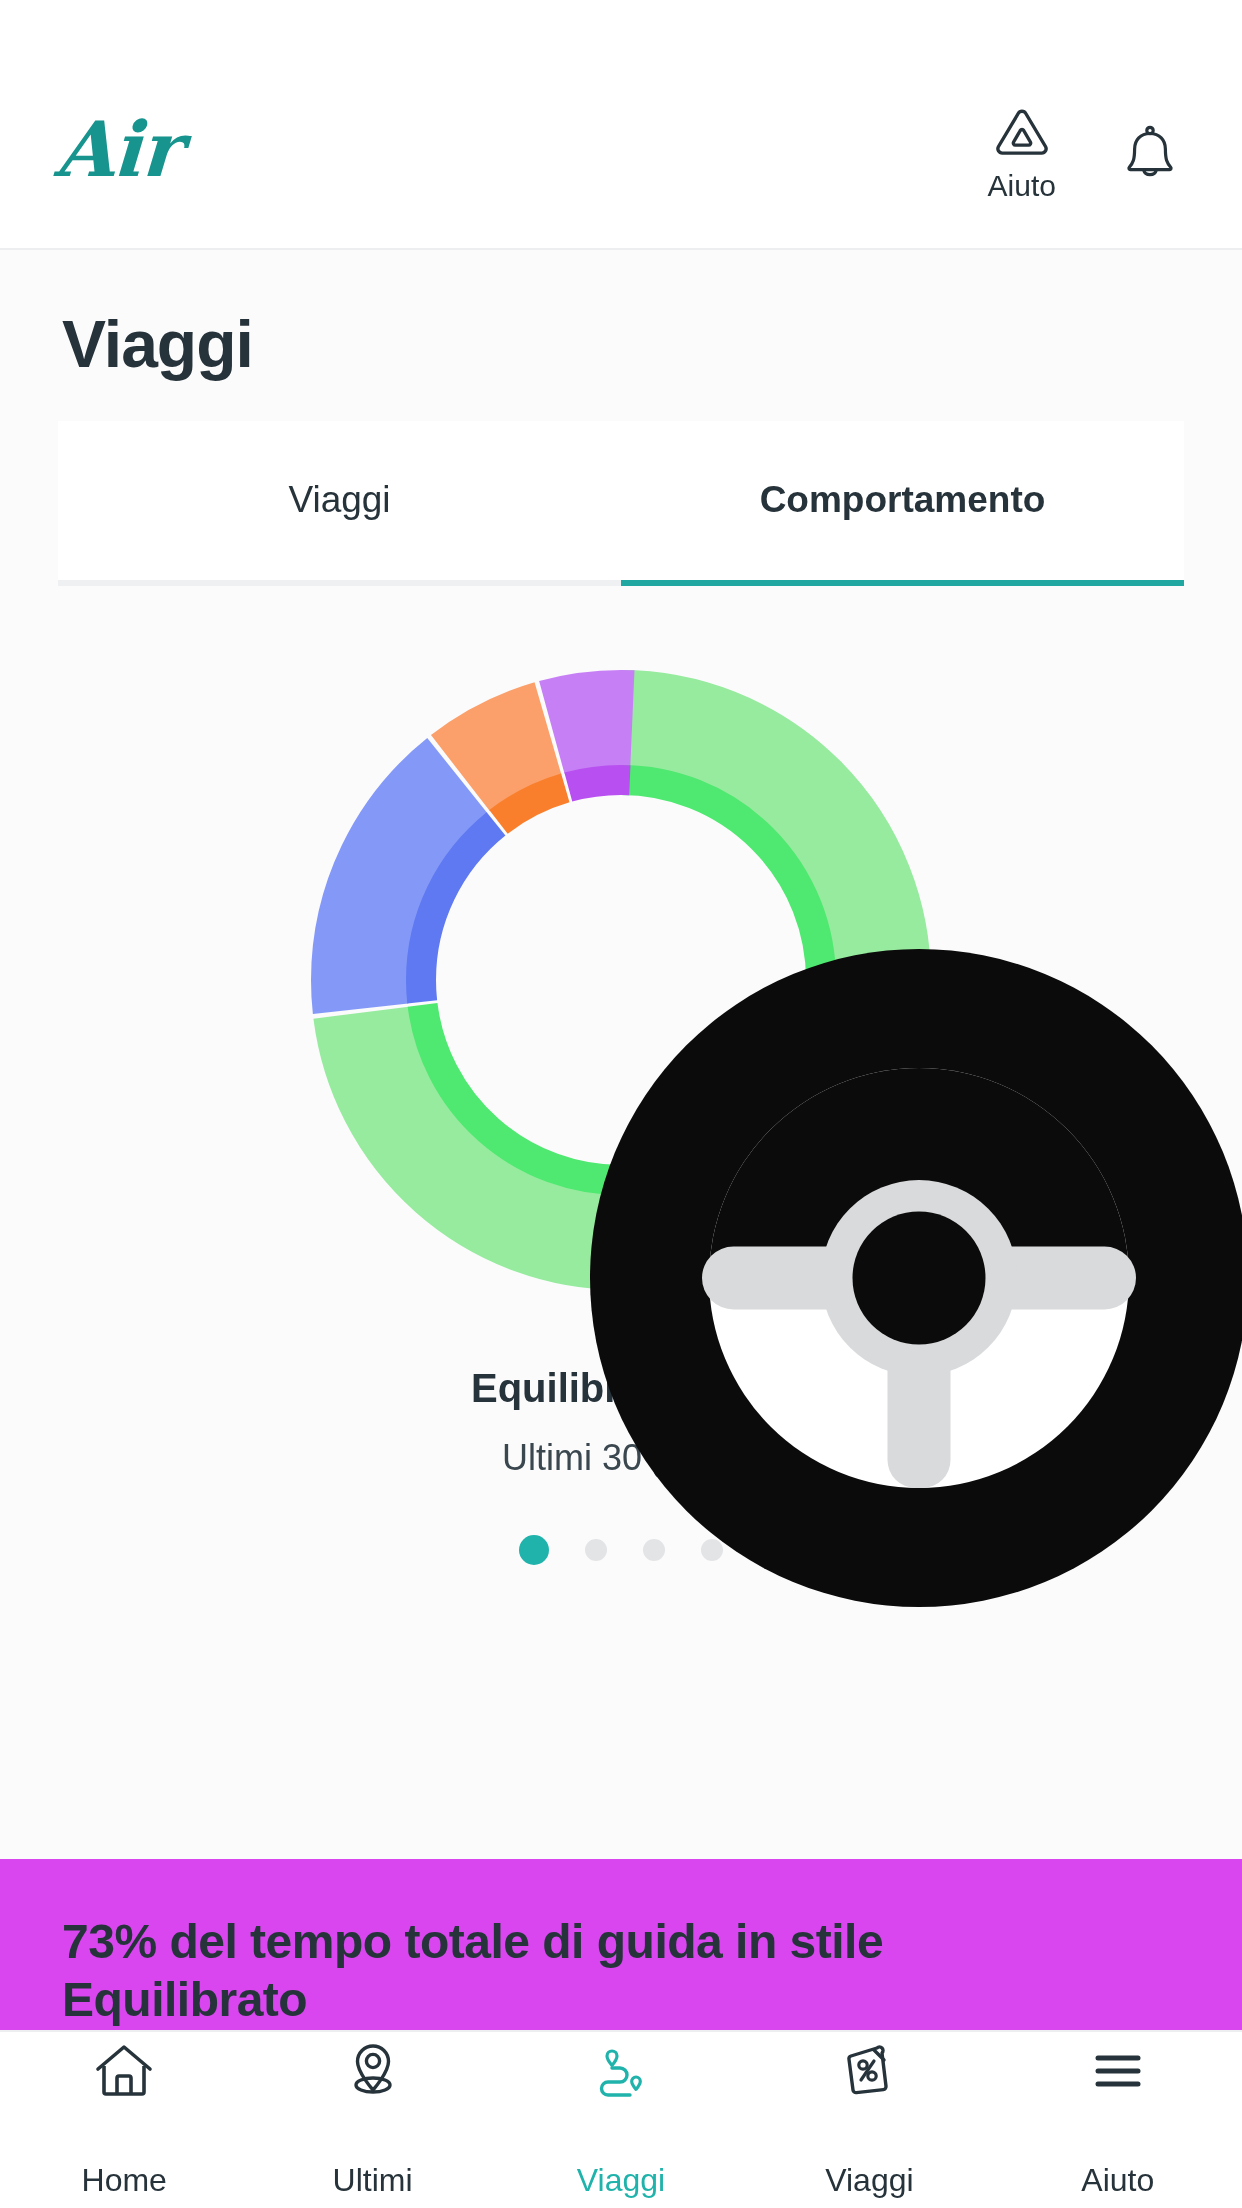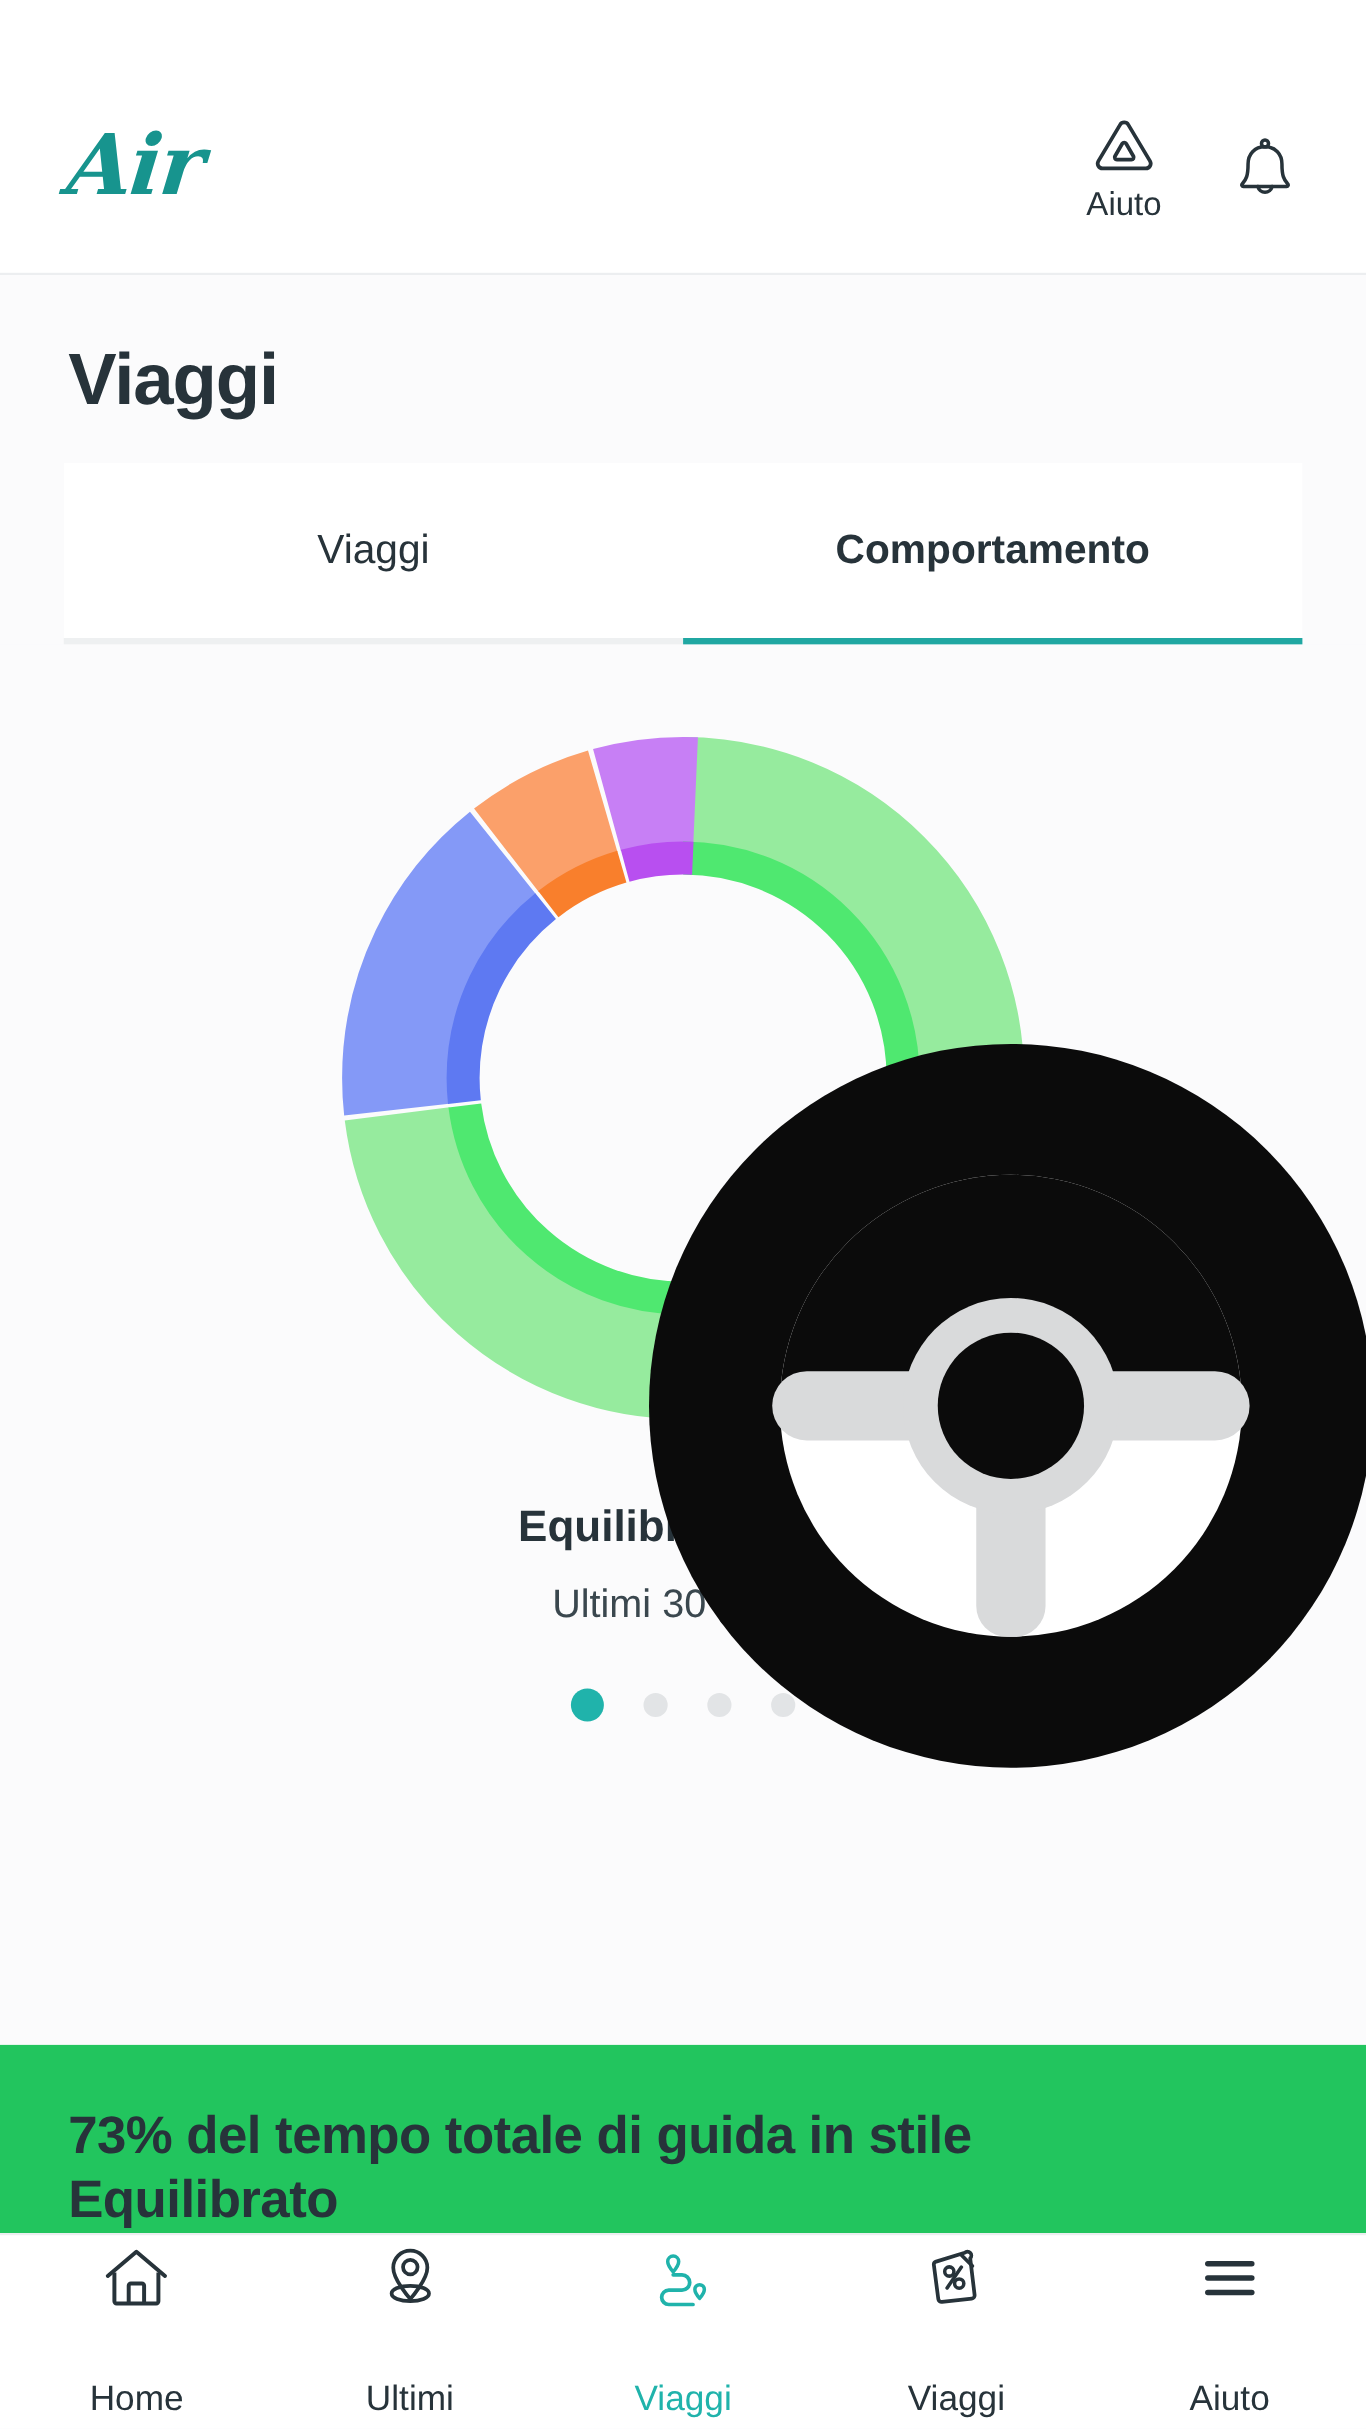--- a/index.html
+++ b/index.html
@@ -122,21 +122,21 @@
     margin-top:56px;
     display:flex; align-items:center; justify-content:center; gap:36px;
   }
   .dot { width:22px; height:22px; border-radius:50%; background:#e2e4e6; cursor:pointer; }
   .dot.active { width:30px; height:30px; background:#20b3ab; }
 
   
   .headline-wrap {
     flex:0 0 auto;
     padding:54px 62px 0;
-    background:#22c55e;
+    background:#d946ef;
   }
   .headline {
     font-size:48px; font-weight:700; color:#27333a;
     line-height:1.22; letter-spacing:-0.5px;
     max-width:1010px;
   }
 
   
   .bottom-nav {
     flex:0 0 auto;

